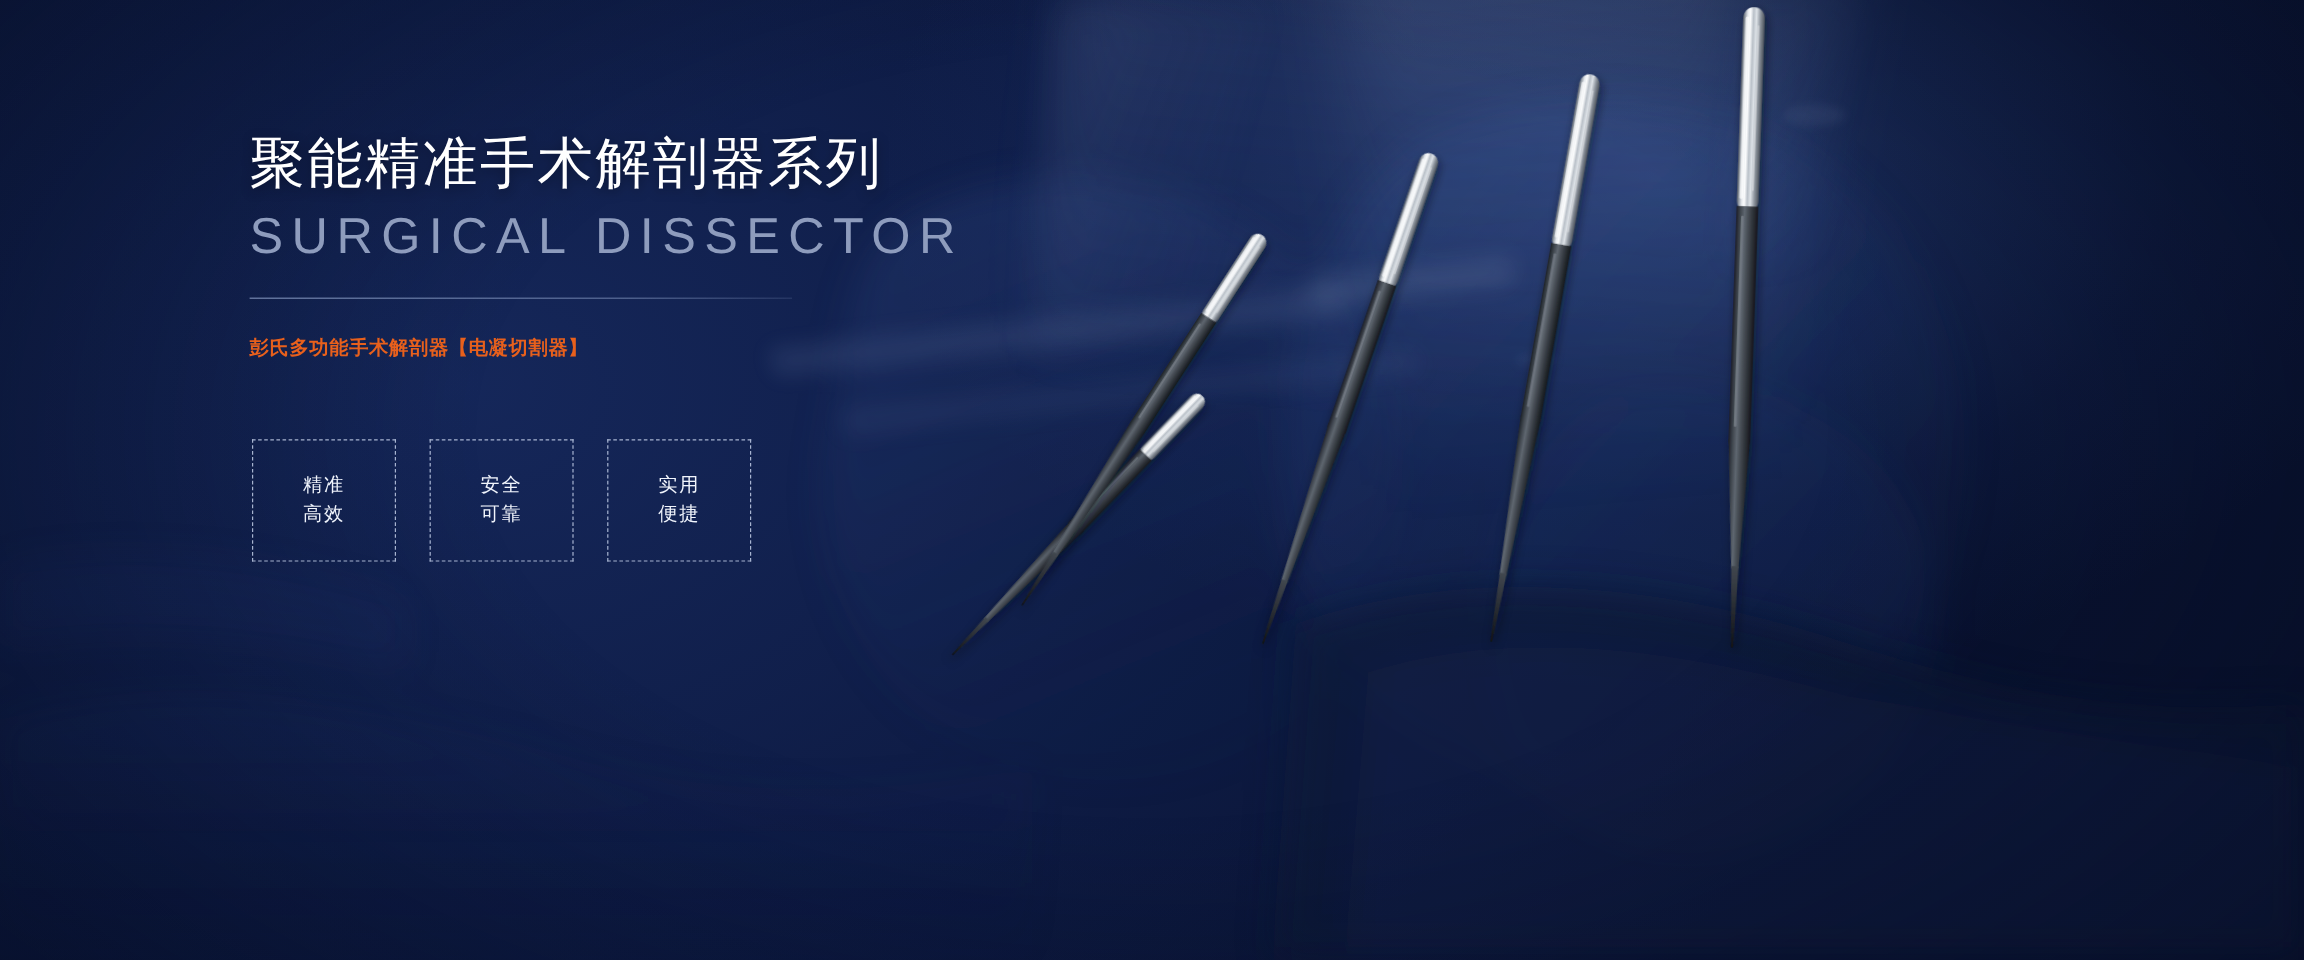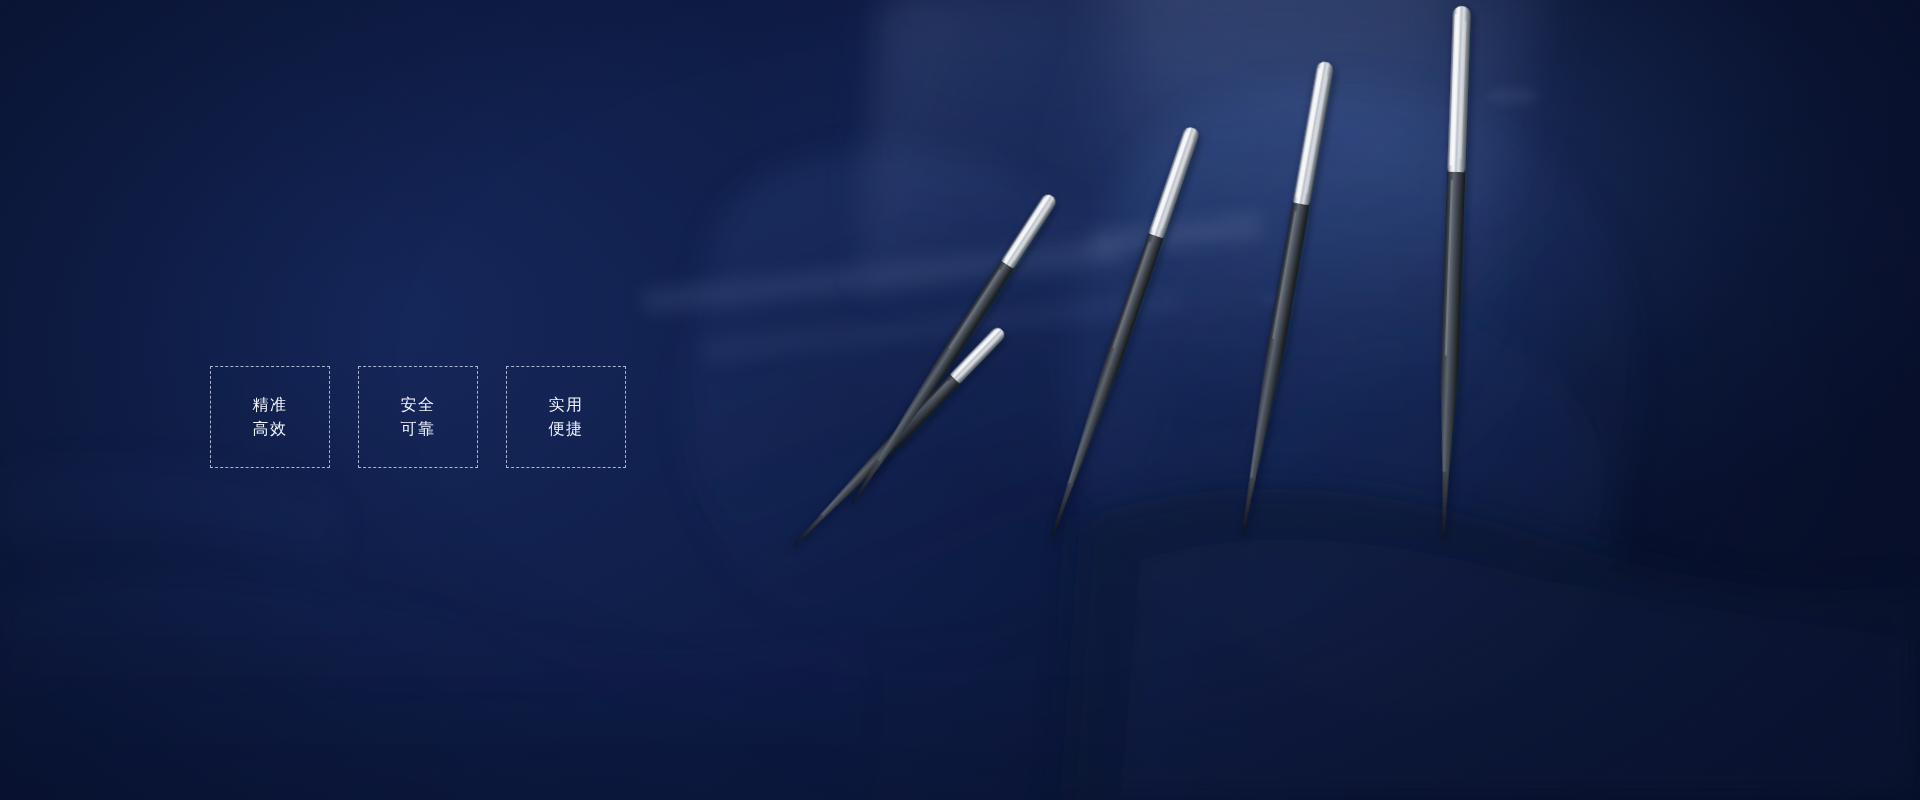--- a/index.html
+++ b/index.html
@@ -287,20 +287,29 @@
         <rect x="-9" y="166" width="18" height="198" fill="url(#shaft)"></rect>
         <path d="M-9,360 L9,360 L3,468 L-3,468 Z" fill="url(#shaft)"></path>
         <path d="M-3,466 L3,466 L0.9,534 L-0.9,534 Z" fill="url(#tipfade)"></path>
         <rect x="-7" y="8" width="3" height="152" rx="1.5" fill="#ffffff" opacity="0.64"></rect>
         <rect x="3.2" y="15" width="1.6" height="138" rx="0.8" fill="#ffffff" opacity="0.33"></rect>
         <rect x="-5" y="174" width="2.2" height="176" rx="1.1" fill="#9aa3ad" opacity="0.44"></rect>
       </g>
     </svg>
   </div>
 
+  <div class="content">
+    <h1 class="title-cn">聚能精准手术解剖器系列</h1>
+
+    <div class="title-en">SURGICAL DISSECTOR</div>
+
+    <div class="divider"></div>
+
+    <div class="subtitle-orange">彭氏多功能手术解剖器【电凝切割器】</div>
+  </div>
 
   <div class="features">
 
     <div class="feature-box">
       <span class="fline">精准</span>
       <span class="fline">高效</span>
     </div>
 
     <div class="feature-box">
       <span class="fline">安全</span>

